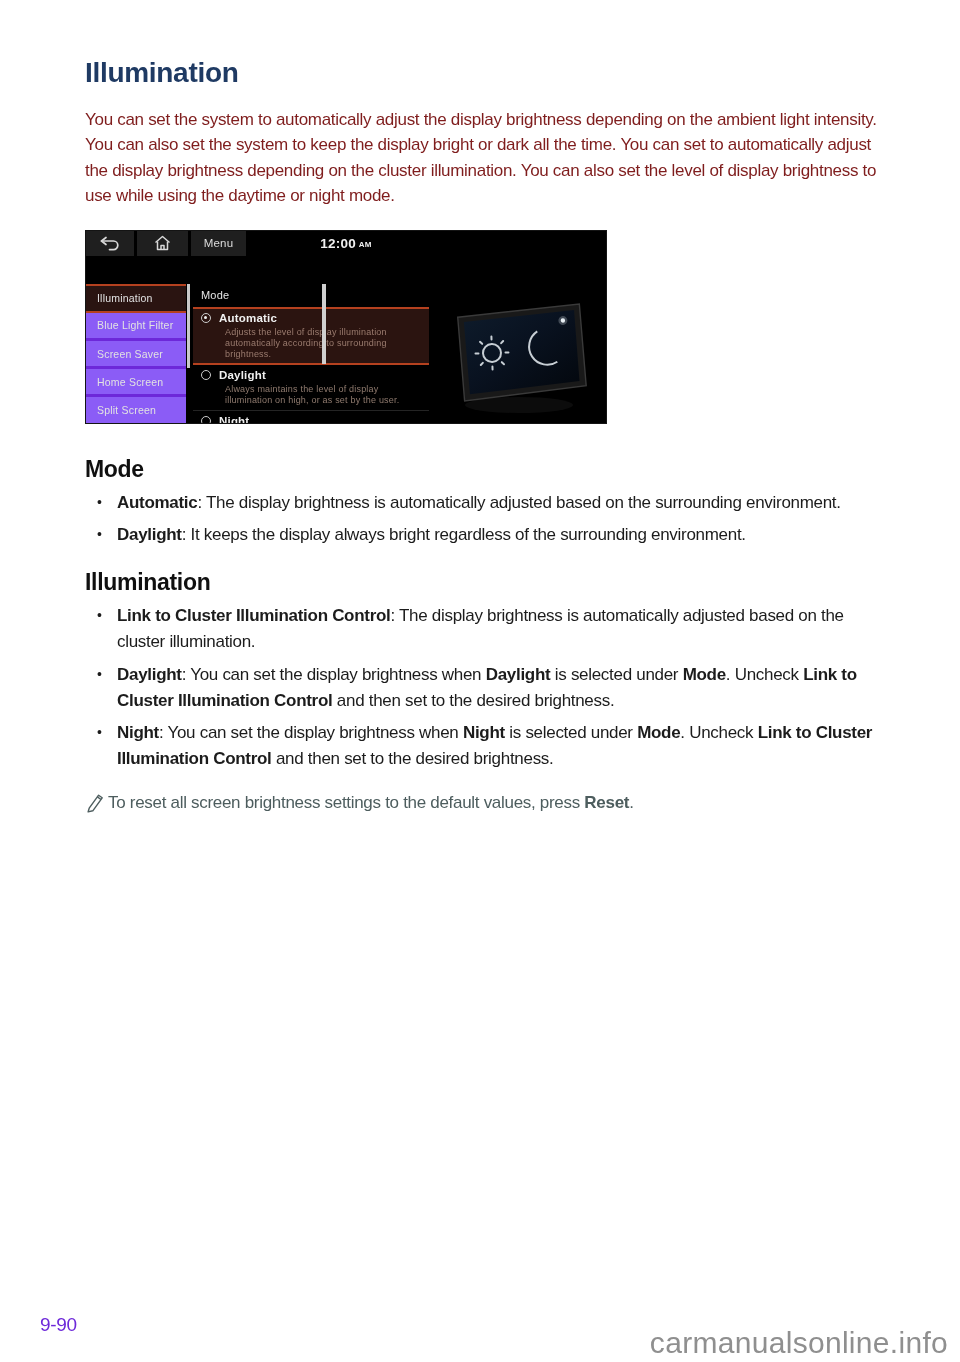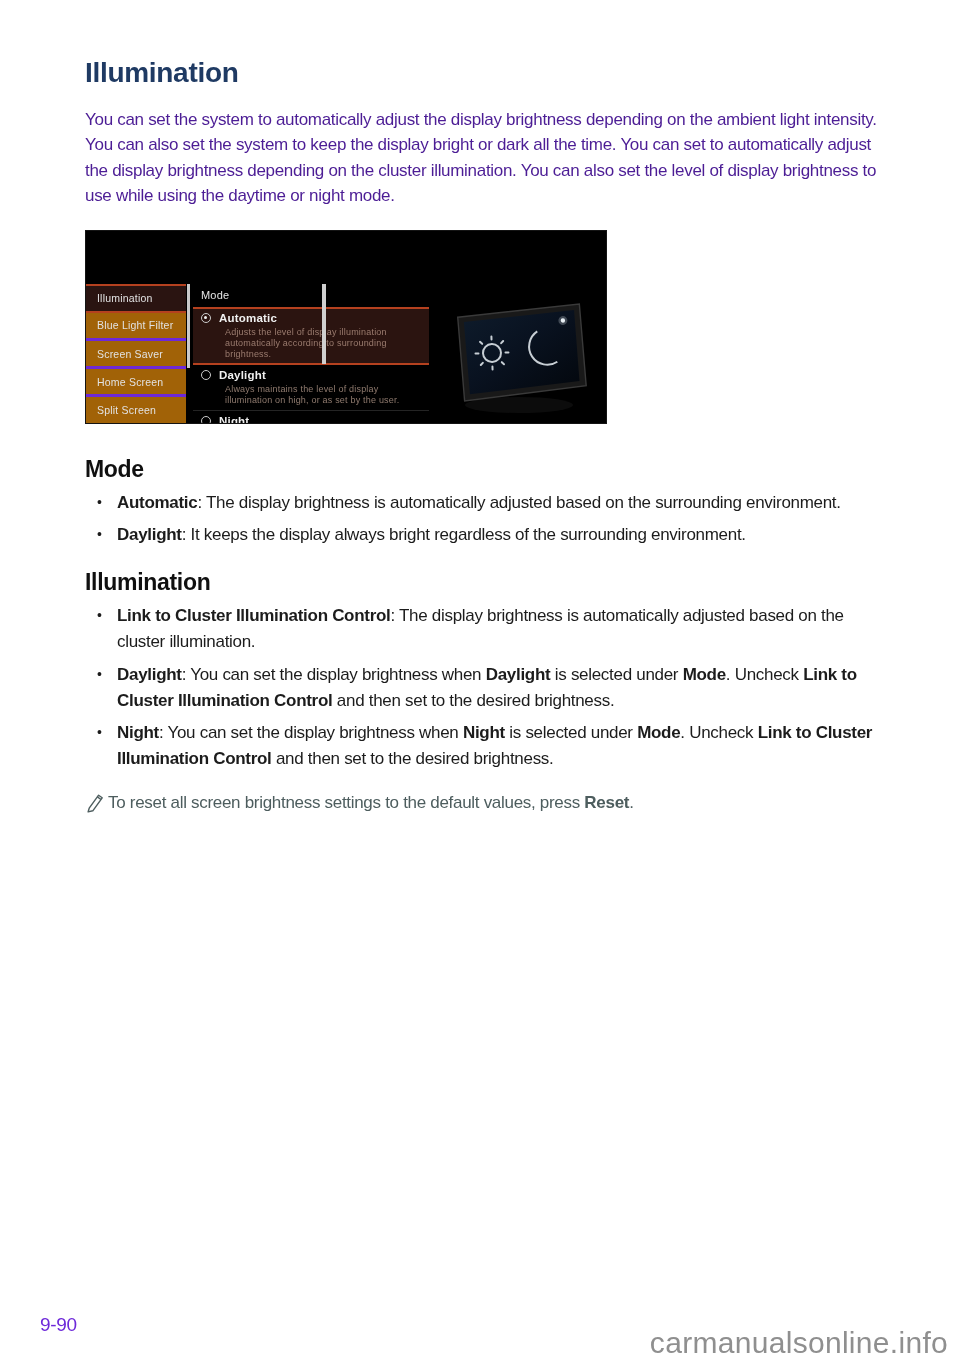--- a/index.html
+++ b/index.html
@@ -5,21 +5,21 @@
   * { margin:0; padding:0; box-sizing:border-box; }
   html,body { background:#ffffff; }
   body { width:960px; height:1362px; position:relative; overflow:hidden;
          font-family:"Liberation Sans", sans-serif; color:#1d1d1d; }
   .page { position:absolute; inset:0; }
   .content { position:absolute; left:85px; top:0; width:794px; }
 
   .doc-title { margin-top:56px; font-size:28px; line-height:34px; font-weight:bold;
                color:#1f3a63; letter-spacing:-0.3px; }
   .intro { margin-top:17px; font-size:17px; line-height:25.4px; letter-spacing:-0.3px;
-           color:#4c1d95; width:794px; }
+           color:#7f1d1d; width:794px; }
 
   
   .shot { position:relative; margin-top:21px; width:522px; height:194px;
           background:#000; border:1px solid #141414; overflow:hidden;
           color:#e0e0e0; letter-spacing:0.2px; }
   .sh-row1 { position:absolute; left:0; top:0; width:520px; height:25px; background:#000; }
   .sh-row2 { position:absolute; left:0; top:27px; width:520px; height:25px; background:#141414; }
   .sh-cell { position:absolute; top:0; height:25px; background:#1f1f1f;
              display:flex; align-items:center; justify-content:center;
              font-size:11.5px; color:#dcdcdc; }
@@ -33,21 +33,21 @@
              font-size:13.5px; font-weight:bold; color:#f0f0f0; }
   .sh-time .ampm { font-size:8px; font-weight:bold; margin-left:3px; margin-top:3px; }
   .sh-title { position:absolute; left:0; top:0; width:100%; height:25px;
               display:flex; align-items:center; justify-content:center;
               font-size:11.5px; font-weight:bold; color:#e8e8e8; }
   .sh-body { position:absolute; left:0; top:53px; width:520px; height:139px; }
 
   .sh-sidebar { position:absolute; left:0; top:0; width:100px; height:139px;
                 display:flex; flex-direction:column; }
   .sb-item { flex:1; display:flex; align-items:center; padding-left:11px;
-             font-size:10.5px; color:#e2e2e2; background:#a16207; }
+             font-size:10.5px; color:#e2e2e2; background:#8b5cf6; }
   .sb-item + .sb-item { border-top:3px solid #6d28d9; }
   .sb-item.sel { background:#2a1411; border-top:2px solid #b5411f;
                  border-bottom:2px solid #b5411f; }
   .sb-item.sel + .sb-item { border-top:none; }
   .sb-scroll { position:absolute; left:101px; top:0; width:3px; height:84px; background:#c9c9c9; }
 
   .sh-panel { position:absolute; left:107px; top:0; width:236px; height:139px; }
   .pn-header { height:23px; display:flex; align-items:center; padding-left:8px;
                font-size:11px; color:#e5e5e5; }
   .opt { padding:3px 8px 4px 8px; }
@@ -95,20 +95,46 @@
 <body>
 
 <div class="page">
   <div class="content">
 
     <h1 class="doc-title">Illumination</h1>
 
     <p class="intro">You can set the system to automatically adjust the display brightness depending on the ambient light intensity. You can also set the system to keep the display bright or dark all the time. You can set to automatically adjust the display brightness depending on the cluster illumination. You can also set the level of display brightness to use while using the daytime or night mode.</p>
 
     <div class="shot">
+      <div class="sh-row1">
+        <div class="sh-cell c-back">
+          <span>
+            <svg width="22" height="15" viewBox="0 0 22 15" fill="none" stroke="#d8d8d8" stroke-width="1.7" stroke-linecap="round" stroke-linejoin="round">
+              <path d="M7 1.5 L2.5 5 L7 8.5"></path>
+                <path d="M2.5 5 H14.5 a4.3 4.3 0 0 1 0 8.6 H10.5"></path>
+            </svg>
+          </span>
+        </div>
+        <div class="sh-cell c-home">
+          <span>
+            <svg width="17" height="16" viewBox="0 0 17 16" fill="none" stroke="#d8d8d8" stroke-width="1.5" stroke-linejoin="round">
+              <path d="M1.5 7.5 L8.5 1.5 L15.5 7.5"></path>
+                <path d="M3.5 6.5 V14.5 H13.5 V6.5"></path>
+                <path d="M7 14.5 V10.5 H10 V14.5"></path>
+            </svg>
+          </span>
+        </div>
+        <div class="sh-cell c-menu">
+          <span>Menu</span>
+        </div>
+        <div class="sh-time">
+          <span>12:00</span>
+          <span class="ampm">AM</span>
+        </div>
+      </div>
 
 
       <div class="sh-body">
         <div class="sh-sidebar">
           <div class="sb-item sel">
             <span>Illumination</span>
           </div>
           <div class="sb-item">
             <span>Blue Light Filter</span>
           </div>

